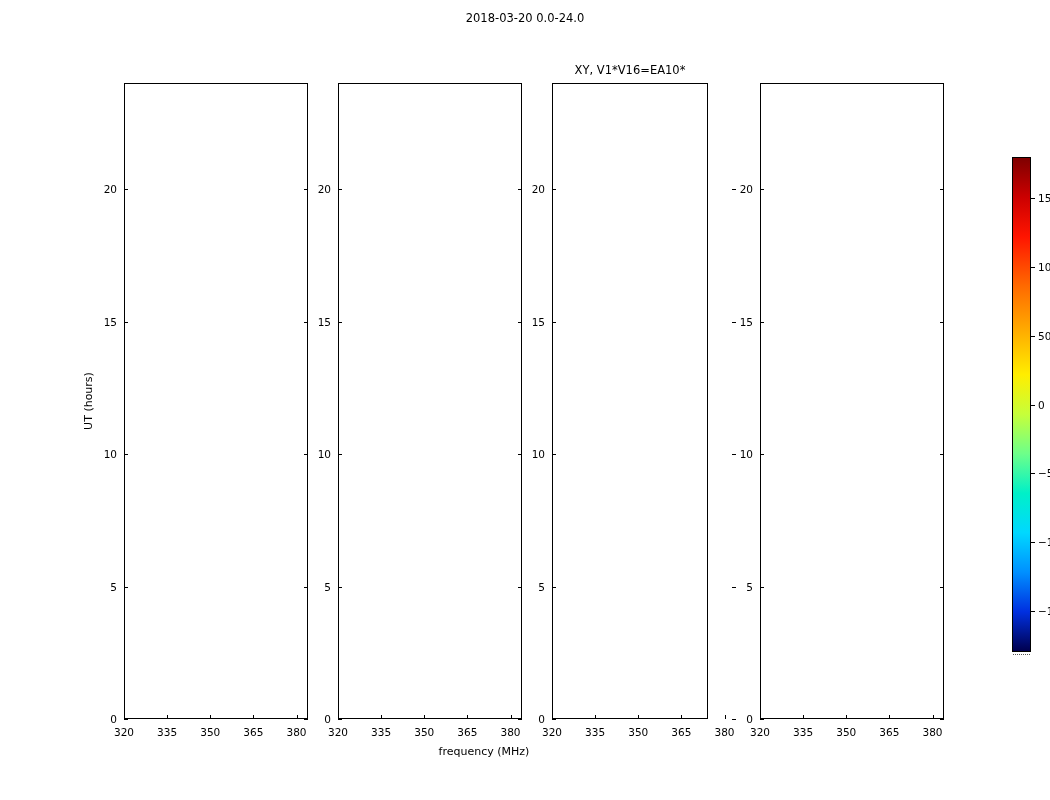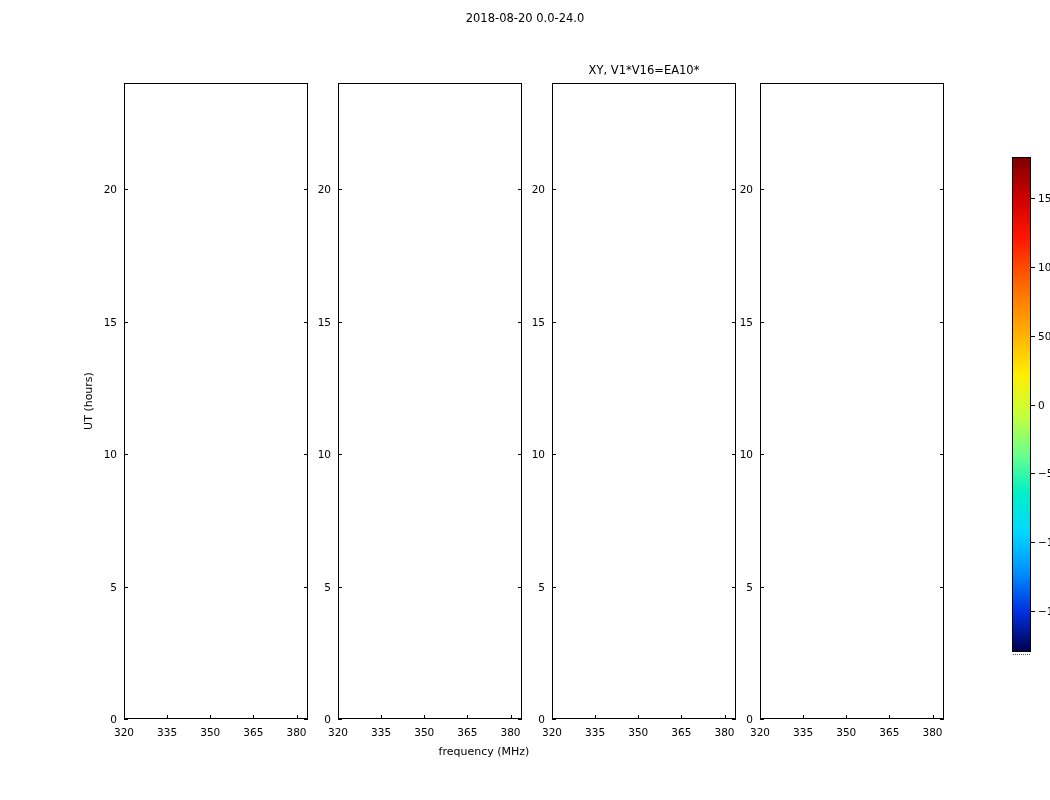--- a/index.html
+++ b/index.html
@@ -135,21 +135,21 @@
     left: 1013px;
     top: 651px;
     width: 17px;
     height: 3px;
     border-bottom: 1px dotted #555555;
   }
 </style>
 </head>
 <body>
 
-<div class="suptitle">2018-08-20 0.0-24.0</div>
+<div class="suptitle">2018-03-20 0.0-24.0</div>
 
 <div class="panel" id="panel-0" style="left: 124px; width: 184px;">
   <div class="plotbox"></div>
 <div class="ytick" style="top: 636px;">0</div>
     <div class="ytickmark" style="top: 636px; left: 0px; width: 4px;"></div>
     <div class="ytickmark" style="top: 636px; left: 180px; width: 4px;"></div>
     <div class="ytick" style="top: 503.5px;">5</div>
     <div class="ytickmark" style="top: 503.5px; left: 0px; width: 4px;"></div>
     <div class="ytickmark" style="top: 503.5px; left: 180px; width: 4px;"></div>
     <div class="ytick" style="top: 371px;">10</div>
@@ -195,21 +195,21 @@
     <div class="xtick" style="left: 43.125px;">335</div>
     <div class="xtickmark" style="left: 43.125px; top: 632px;"></div>
     <div class="xtick" style="left: 86.25px;">350</div>
     <div class="xtickmark" style="left: 86.25px; top: 632px;"></div>
     <div class="xtick" style="left: 129.375px;">365</div>
     <div class="xtickmark" style="left: 129.375px; top: 632px;"></div>
     <div class="xtick" style="left: 172.5px;">380</div>
     <div class="xtickmark" style="left: 172.5px; top: 632px;"></div>
   </div>
 
-<div class="panel" id="panel-2" style="left: 552px; width: 184px;">
+<div class="panel" id="panel-2" style="left: 552px; width: 156px;">
   <div class="panel-title">XY, V1*V16=EA10*</div>
   <div class="plotbox"></div>
 <div class="ytick" style="top: 636px;">0</div>
     <div class="ytickmark" style="top: 636px; left: 0px; width: 4px;"></div>
     <div class="ytickmark" style="top: 636px; left: 180px; width: 4px;"></div>
     <div class="ytick" style="top: 503.5px;">5</div>
     <div class="ytickmark" style="top: 503.5px; left: 0px; width: 4px;"></div>
     <div class="ytickmark" style="top: 503.5px; left: 180px; width: 4px;"></div>
     <div class="ytick" style="top: 371px;">10</div>
     <div class="ytickmark" style="top: 371px; left: 0px; width: 4px;"></div>

